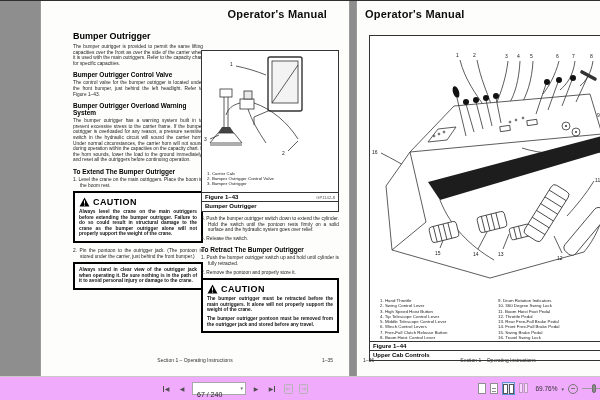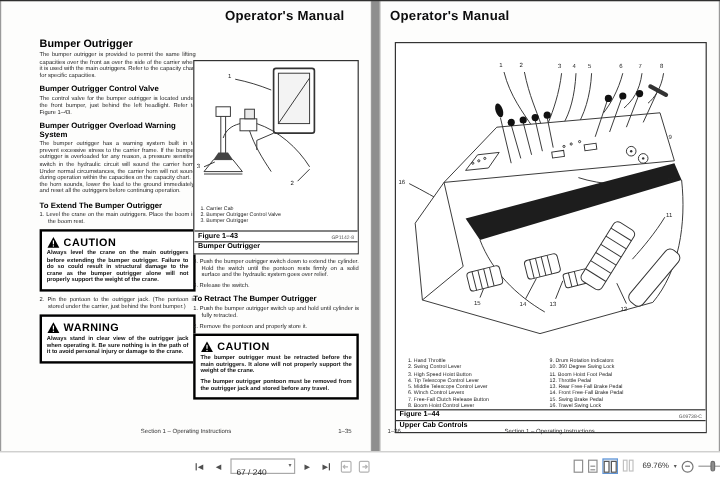--- a/index.html
+++ b/index.html
@@ -1,20 +1,20 @@
 <!DOCTYPE html>
 <html><head>
 <meta charset="utf-8">
 <style>
   html,body{margin:0;padding:0;background:#d8d8d8;}
   .viewer{position:relative;width:600px;height:400px;background:#8e8e8e;
     font-family:"Liberation Sans",sans-serif;overflow:hidden;}
   .viewer::before{content:"";position:absolute;top:0;left:0;right:0;height:1px;background:#2f2f2f;z-index:6;}
 
-  .page{position:absolute;top:0;background:#fdfdfc;border:1px solid #9a9a9a;box-sizing:border-box;color:#1a1a1a;}
+  .page{position:absolute;top:0;background:#fdfdfc;border:1px solid #9a9a9a;box-sizing:border-box;color:#1a1a1a;margin-left:40px;}
   .page-left{left:0;width:310px;height:377px;}
   .page-right{left:316px;width:284px;height:377px;}
 
   .pg-header{position:absolute;top:7px;font-size:11px;font-weight:bold;color:#0d0d0d;letter-spacing:.2px;}
   .hdr-right{right:22px;}
   .hdr-left{left:8px;}
 
   
   .col1{position:absolute;left:32px;top:30px;width:130px;}
   .col2{position:absolute;left:160px;top:49px;width:138px;}
@@ -47,21 +47,21 @@
   .leg-l{left:10px;top:262px;width:112px;}
   .leg-r{left:128px;top:262px;width:122px;}
   .fig44 .fig-legend{font-size:4.4px;line-height:5.3px;}
 
   .pg-footer{position:absolute;left:0;right:0;bottom:11px;height:8px;font-size:5px;color:#333;}
   .f-center{position:absolute;left:0;right:0;text-align:center;}
   .f-right{position:absolute;right:16px;}
   .f-left{position:absolute;left:6px;}
 
   
-  .toolbar{position:absolute;left:0;bottom:0;width:600px;height:23px;background:#ffffff;border-top:1px solid #c9c9c7;z-index:10;}
+  .toolbar{position:absolute;left:0;bottom:0;width:600px;height:23px;background:#f0abfc;border-top:1px solid #c9c9c7;z-index:10;}
   .nav{position:absolute;left:160px;top:0;height:100%;display:flex;align-items:center;gap:4px;}
   .tb-btn{height:14px;min-width:12px;display:flex;align-items:center;justify-content:center;color:#4f4f4f;font-size:6px;gap:1px;}
   .tb-btn .vbar{width:1px;height:6px;background:#4f4f4f;display:inline-block;}
   .page-input-wrap{position:relative;width:54px;height:13px;border:1px solid #a9a9a9;background:#fff;box-sizing:border-box;}
   .page-input-wrap input{border:none;outline:none;width:100%;height:100%;font-size:7px;
     font-family:"Liberation Sans",sans-serif;padding:0 9px 0 4px;box-sizing:border-box;background:transparent;color:#222;}
   .in-caret{position:absolute;right:2px;top:3px;font-size:5px;color:#666;line-height:1;}
   .hist{width:12px;height:12px;}
 
   .right-tools{position:absolute;right:0;top:0;height:100%;display:flex;align-items:center;gap:4px;}
@@ -108,28 +108,20 @@
             <circle cx="10" cy="14.6" r="1.1" fill="#fff"></circle>
           </svg>
           <span>CAUTION</span>
         </div>
         <p>Always level the crane on the main outriggers before extending the bumper outrigger. Failure to do so could result in structural damage to the crane as the bumper outrigger alone will not properly support the weight of the crane.</p>
       </div>
 
       <p class="step">2. Pin the pontoon to the outrigger jack. (The pontoon is stored under the carrier, just behind the front bumper.)</p>
 
       <div class="alert">
-        <div class="alert-head">
-          <svg class="tri" viewBox="0 0 20 18">
-            <path d="M10 1 L19 17 H1 Z" fill="#000"></path>
-            <rect x="9.1" y="6" width="1.8" height="6" fill="#fff"></rect>
-            <circle cx="10" cy="14.6" r="1.1" fill="#fff"></circle>
-          </svg>
-          <span>WARNING</span>
-        </div>
         <p>Always stand in clear view of the outrigger jack when operating it. Be sure nothing is in the path of it to avoid personal injury or damage to the crane.</p>
       </div>
     </div>
 
     <div class="col2">
       <div class="figbox fig43">
         <svg class="lineart" width="136" height="118" viewBox="0 0 136 118" fill="none" stroke="#333" stroke-width="0.8">
 
           <rect x="66" y="6" width="34" height="54" rx="2" stroke-width="1.4"></rect>
           <rect x="70" y="10" width="26" height="42" fill="#f3f3f3"></rect>

